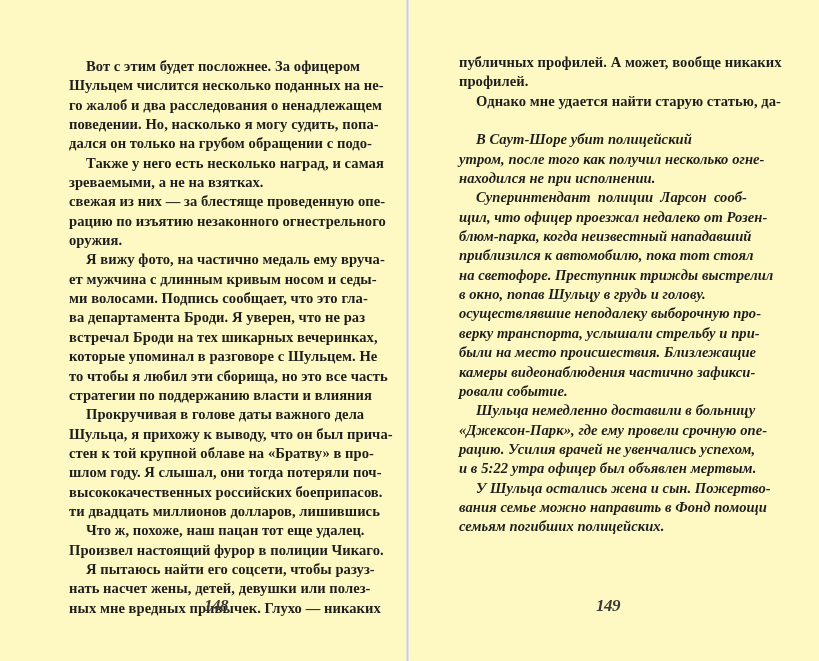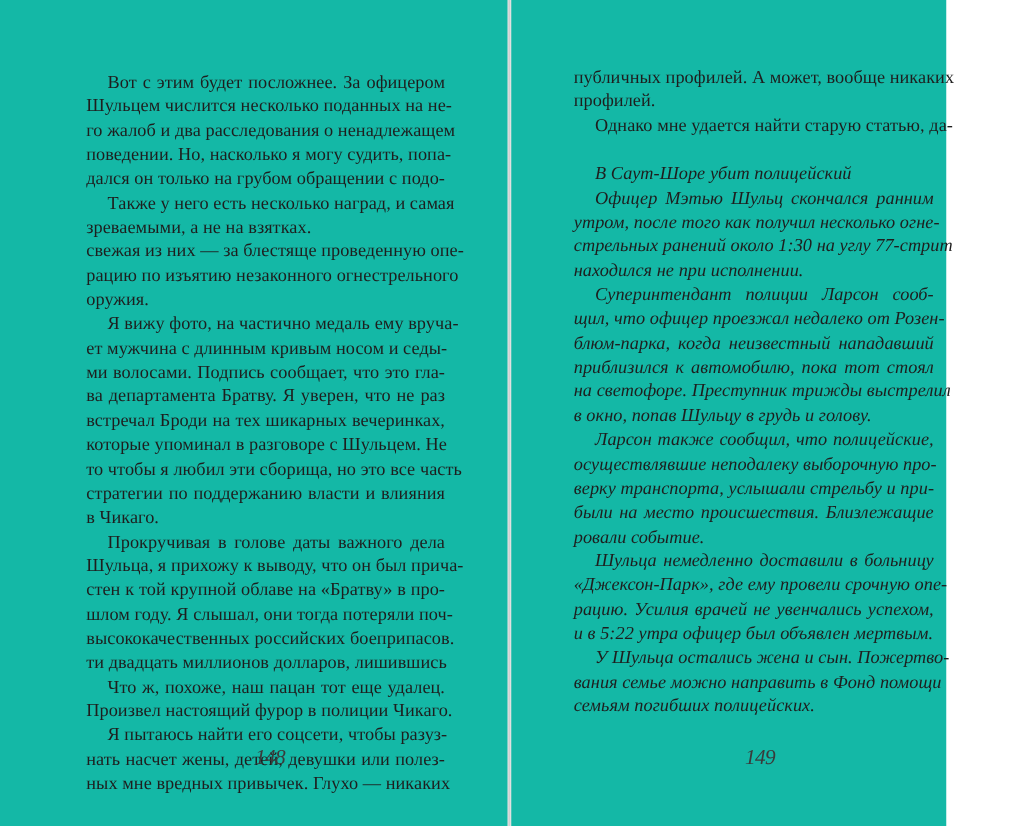--- a/index.html
+++ b/index.html
@@ -11,22 +11,23 @@
     width: 819px;
     height: 661px;
     position: relative;
     overflow: hidden;
     font-family: "Liberation Serif", "DejaVu Serif", serif;
     color: #1e1e1e;
   }
   .spread {
     position: absolute;
     left: 0; top: 0;
-    width: 757px; height: 661px;
-    background: #14b8a6;
+    width: 819px; height: 661px;
+    background: #fef9c3;
+    font-weight: bold;
   }
   .gutter {
     position: absolute;
     left: 406px;
     top: 0;
     width: 3px;
     height: 661px;
     background: linear-gradient(to right, #e6e6e6, #cfcfcf, #ececec);
   }
   .page {
@@ -79,26 +80,25 @@
         <span class="line">поведении. Но, насколько я могу судить, попа-</span>
         <span class="line">дался он только на грубом обращении с подо-</span>
         <span class="line indent">Также у него есть несколько наград, и самая</span>
         <span class="line last">зреваемыми, а не на взятках.</span>
         <span class="line">свежая из них — за блестяще проведенную опе-</span>
         <span class="line">рацию по изъятию незаконного огнестрельного</span>
         <span class="line last">оружия.</span>
         <span class="line indent">Я вижу фото, на частично медаль ему вруча-</span>
         <span class="line">ет мужчина с длинным кривым носом и седы-</span>
         <span class="line">ми волосами. Подпись сообщает, что это гла-</span>
-        <span class="line">ва департамента Братву. Я уверен, что не раз</span>
+        <span class="line">ва департамента Броди. Я уверен, что не раз</span>
         <span class="line">встречал Броди на тех шикарных вечеринках,</span>
         <span class="line">которые упоминал в разговоре с Шульцем. Не</span>
         <span class="line">то чтобы я любил эти сборища, но это все часть</span>
         <span class="line">стратегии по поддержанию власти и влияния</span>
-        <span class="line last">в Чикаго.</span>
         <span class="line indent">Прокручивая в голове даты важного дела</span>
         <span class="line">Шульца, я прихожу к выводу, что он был прича-</span>
         <span class="line">стен к той крупной облаве на «Братву» в про-</span>
         <span class="line">шлом году. Я слышал, они тогда потеряли поч-</span>
         <span class="line last">высококачественных российских боеприпасов.</span>
         <span class="line">ти двадцать миллионов долларов, лишившись</span>
         <span class="line indent">Что ж, похоже, наш пацан тот еще удалец.</span>
         <span class="line last">Произвел настоящий фурор в полиции Чикаго.</span>
         <span class="line indent">Я пытаюсь найти его соцсети, чтобы разуз-</span>
         <span class="line">нать насчет жены, детей, девушки или полез-</span>
@@ -112,34 +112,32 @@
   <div class="page page-right">
     <div class="text-block">
       <div id="right-intro">
           <span class="line">публичных профилей. А может, вообще никаких</span>
           <span class="line last">профилей.</span>
           <span class="line indent">Однако мне удается найти старую статью, да-</span>
         </div>
       <div class="spacer"></div>
       <div class="italic" id="right-article">
           <span class="line indent last">В Саут-Шоре убит полицейский</span>
-          <span class="line indent">Офицер Мэтью Шульц скончался ранним</span>
           <span class="line">утром, после того как получил несколько огне-</span>
-          <span class="line">стрельных ранений около 1:30 на углу 77-стрит</span>
           <span class="line last">находился не при исполнении.</span>
           <span class="line indent">Суперинтендант полиции Ларсон сооб-</span>
           <span class="line">щил, что офицер проезжал недалеко от Розен-</span>
           <span class="line">блюм-парка, когда неизвестный нападавший</span>
           <span class="line">приблизился к автомобилю, пока тот стоял</span>
           <span class="line">на светофоре. Преступник трижды выстрелил</span>
           <span class="line last">в окно, попав Шульцу в грудь и голову.</span>
-          <span class="line indent">Ларсон также сообщил, что полицейские,</span>
           <span class="line">осуществлявшие неподалеку выборочную про-</span>
           <span class="line">верку транспорта, услышали стрельбу и при-</span>
           <span class="line">были на место происшествия. Близлежащие</span>
+          <span class="line">камеры видеонаблюдения частично зафикси-</span>
           <span class="line last">ровали событие.</span>
           <span class="line indent">Шульца немедленно доставили в больницу</span>
           <span class="line">«Джексон-Парк», где ему провели срочную опе-</span>
           <span class="line">рацию. Усилия врачей не увенчались успехом,</span>
           <span class="line last">и в 5:22 утра офицер был объявлен мертвым.</span>
           <span class="line indent">У Шульца остались жена и сын. Пожертво-</span>
           <span class="line">вания семье можно направить в Фонд помощи</span>
           <span class="line last">семьям погибших полицейских.</span>
         </div>
     </div>

